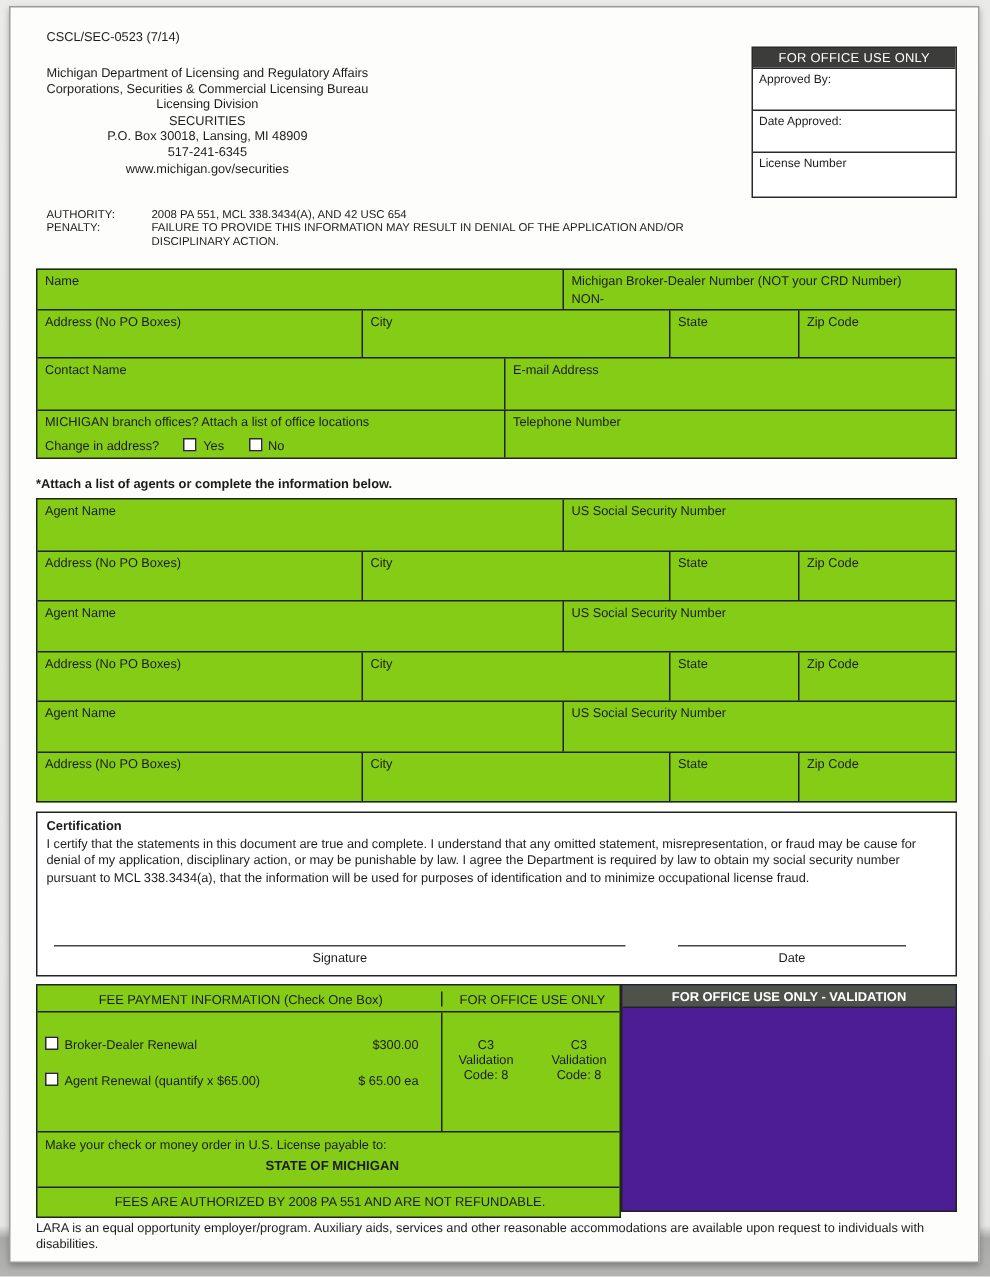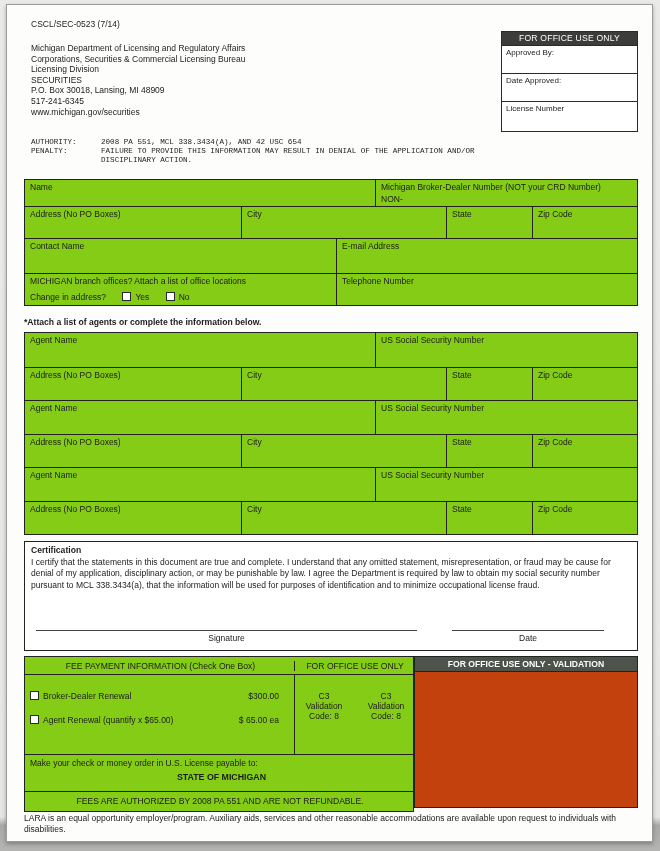--- a/index.html
+++ b/index.html
@@ -5,24 +5,24 @@
   * { margin:0; padding:0; box-sizing:border-box; }
   html,body { width:660px; }
   body { font-family:"Liberation Sans","DejaVu Sans",sans-serif; color:#1c1c1c; }
   .frame { position:relative; width:660px; height:851px;
            background:linear-gradient(#eaeae8, #e6e6e4 96%, #a9a9a7 97%, #b4b4b2); overflow:hidden; }
   .sheet { position:absolute; left:6px; top:4px; width:647px; height:838px;
            background:#fdfdfc; border:1px solid #9b9b99; box-shadow:0 2px 4px rgba(0,0,0,.28); }
   .sheet > * { position:absolute; }
   .form-number { left:24px; top:14px; font-size:8.5px; }
   .agency { left:24px; top:38px; }
-  .agency div { font-size:8.5px; line-height:10.6px; }
+  .agency div { font-size:8.5px; line-height:10.6px;text-align:center; }
   .title { left:23px; top:110px; font-size:16.5px; font-weight:bold; letter-spacing:.2px; }
   .auth { left:24px; top:133px; display:grid; grid-template-columns:50px auto; column-gap:6px;
-          font-size:7.6px; line-height:9.2px;font-family:Liberation Mono, monospace; }
+          font-size:7.6px; line-height:9.2px; }
   .auth .txt { max-width:390px;margin-left:14px; }
 
   
   .ou-box { left:494px; top:26px; width:137px; border:1px solid #2a2a2a; background:#fff; }
   .ou-header { height:13px; background:#3c3c3a; color:#fff; font-size:8.6px; text-align:center;
                line-height:13px; letter-spacing:.2px; }
   .ou-row { border-top:1px solid #2a2a2a; padding:2px 0 0 4px; font-size:8px; }
   .ou-row.h28 { height:28px; } .ou-row.h30 { height:30px; }
 
   
@@ -63,21 +63,21 @@
   .fee-body { height:80px; }
   .fee-items { padding-top:16px; display:flex; flex-direction:column; gap:14px; }
   .fee-item { display:flex; align-items:flex-start; font-size:8.5px; }
   .fee-amt { margin-left:auto; padding-right:12px; }
   .fee-codes { padding-top:16px; display:flex; gap:14px; text-align:center;
                font-size:8.5px; }
   .payable { display:block; height:36px; padding:3px 0 0 5px; }
   .payable-to { text-align:center; font-weight:bold; margin-top:4px; font-size:8.8px; }
   .fees-note { display:block; height:19px; text-align:center; font-size:8.6px; padding-top:4px; }
 
-  .val-box { left:407px; top:651px; width:224px; height:152px; border:1px solid #222; background:#c2410c; }
+  .val-box { left:407px; top:651px; width:224px; height:152px; border:1px solid #222; background:#4c1d95; }
   .val-header { height:15px; background:#4d524b; color:#fff; font-size:8.6px; font-weight:bold;
                 text-align:center; line-height:15px; border-bottom:1px solid #222; }
 
   .footer { left:17px; top:808px; width:618px; font-size:8.5px; line-height:10.6px; }
 </style>
 </head>
 <body>
 
 <div class="frame">
   <div class="sheet">

